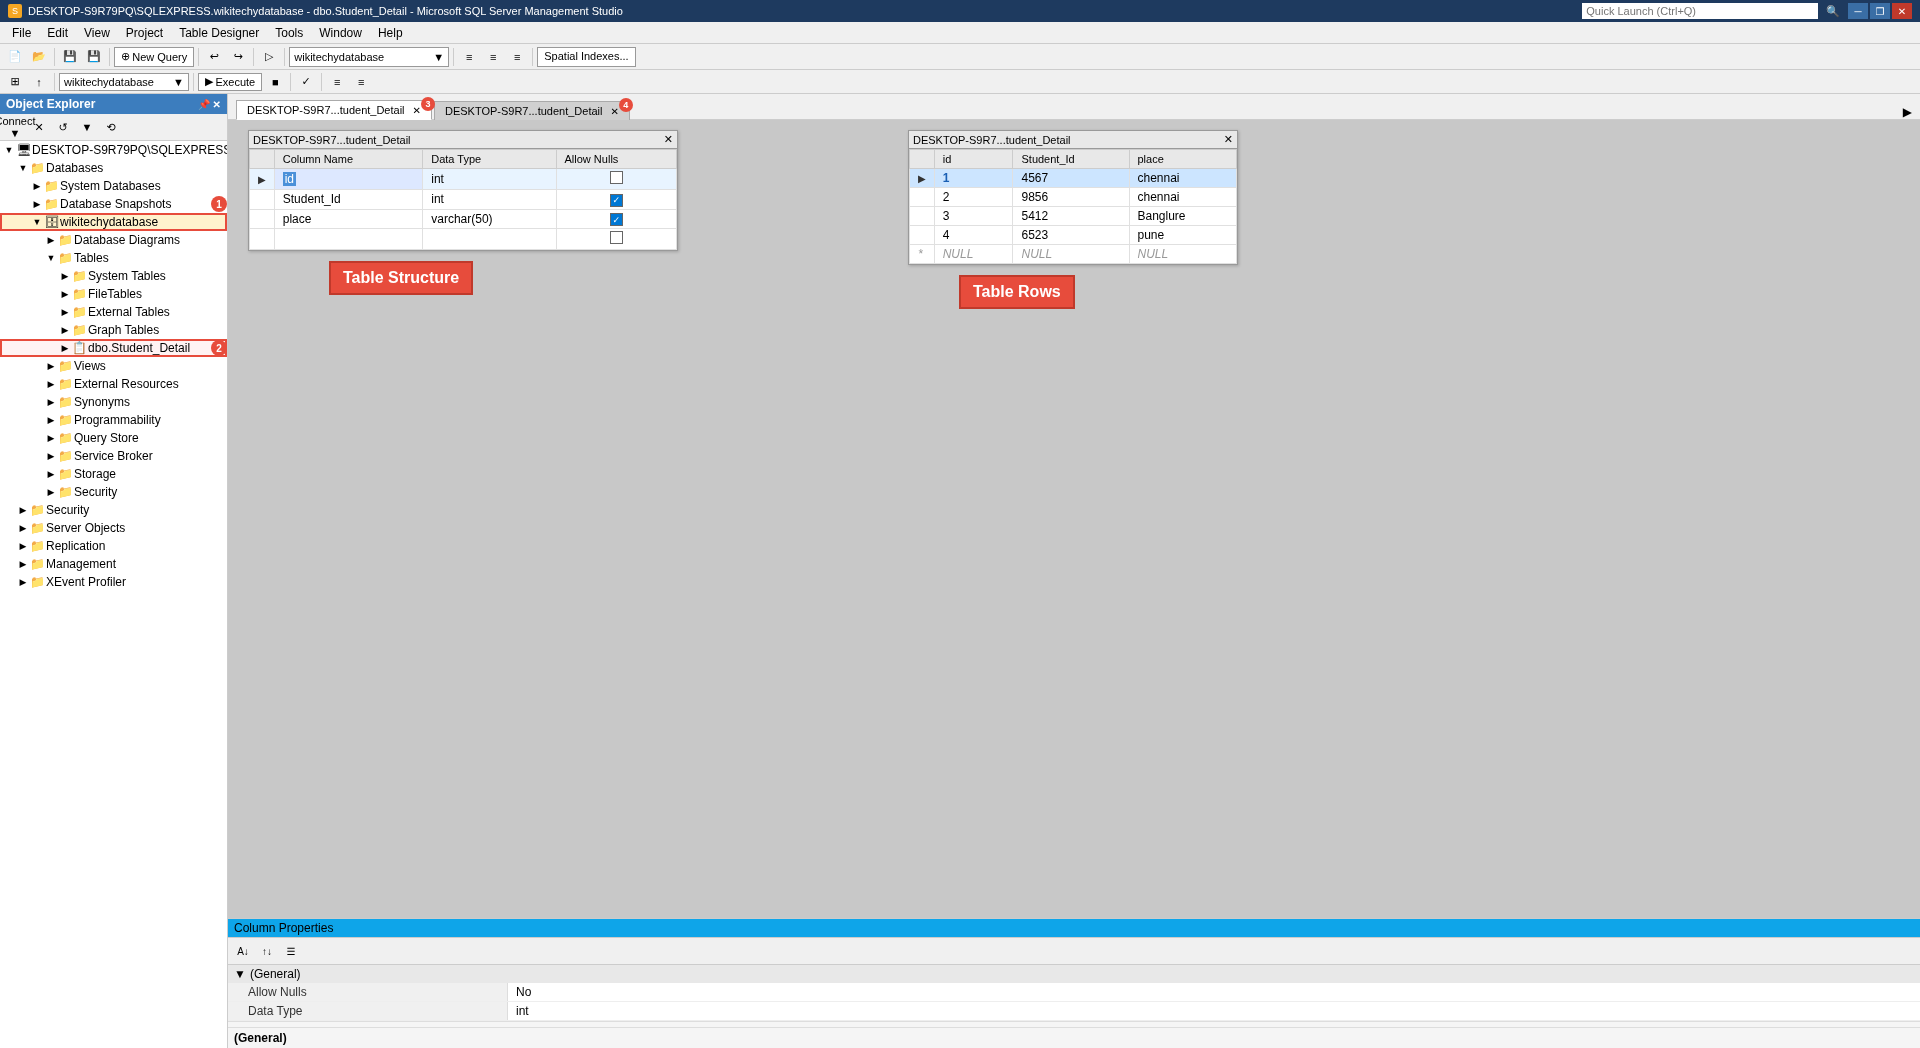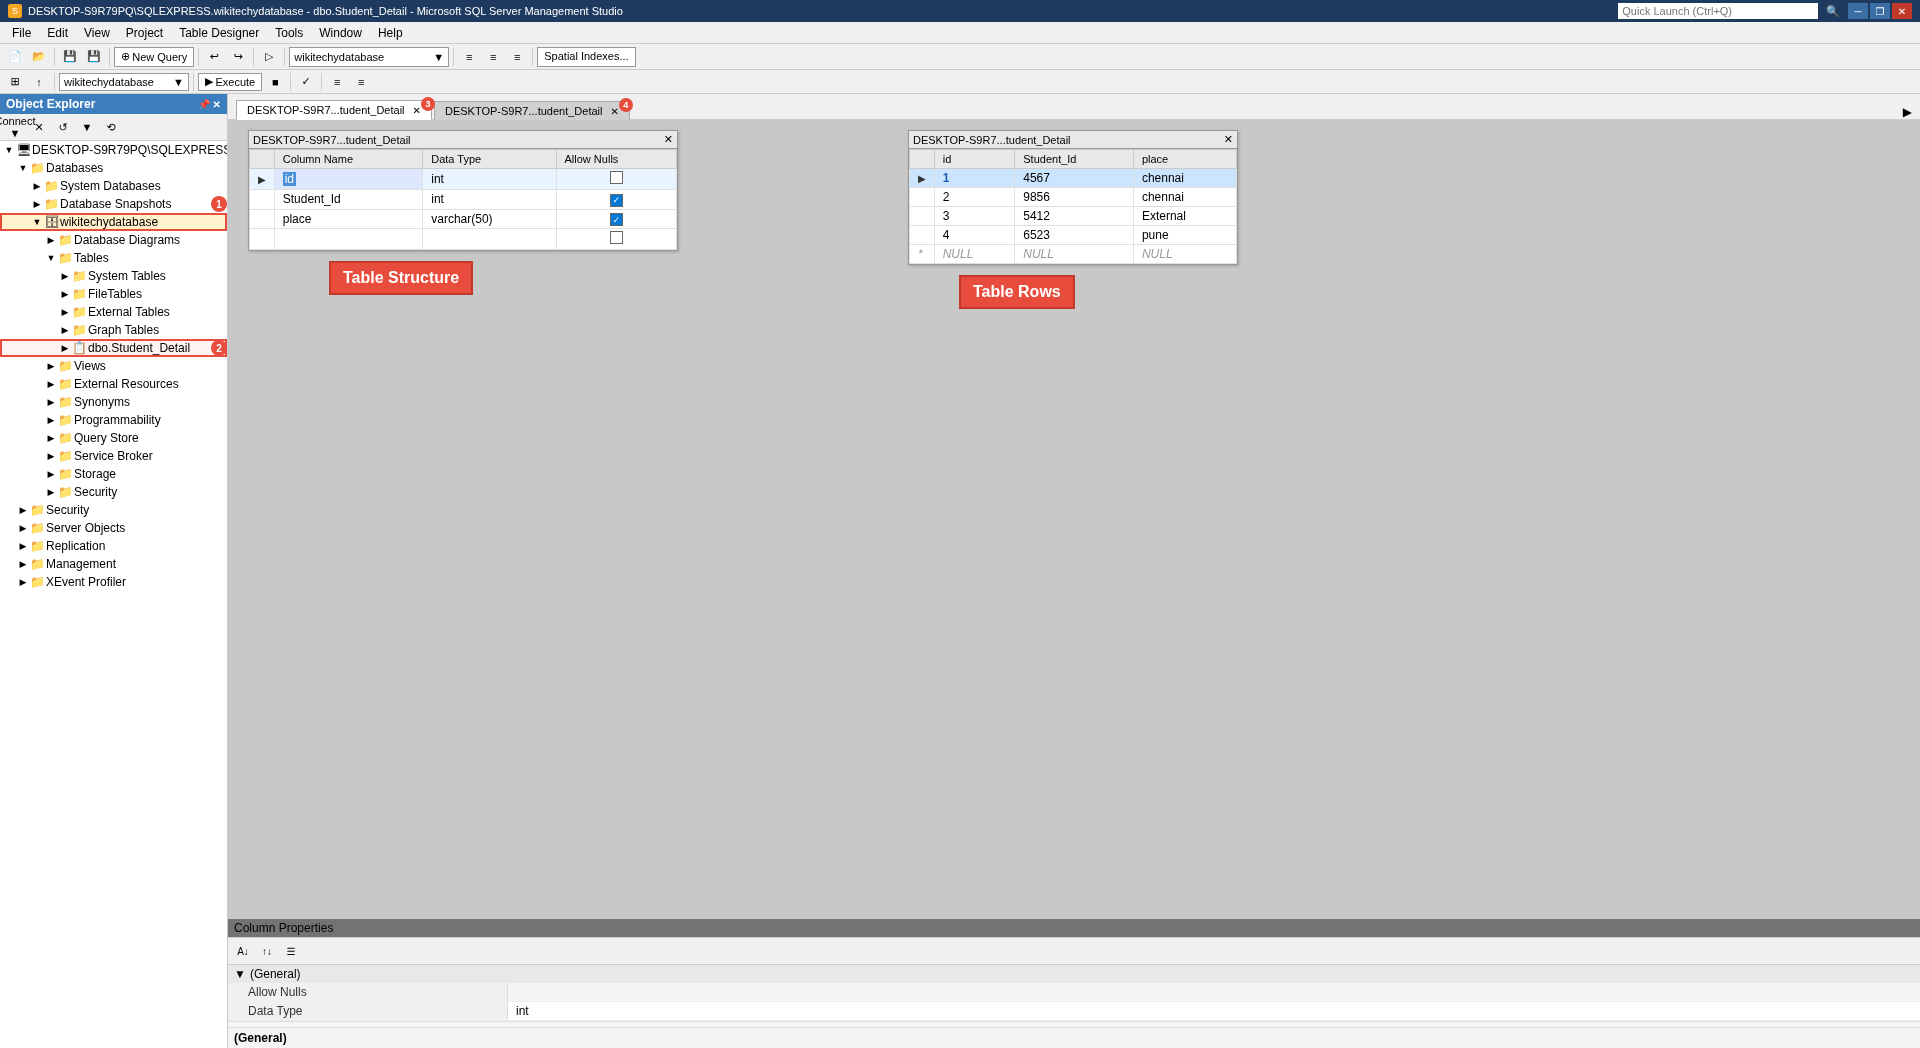--- a/index.html
+++ b/index.html
@@ -5,21 +5,21 @@
     * { margin: 0; padding: 0; box-sizing: border-box; }
     body { font-family: 'Segoe UI', Tahoma, Geneva, Verdana, sans-serif; font-size: 12px; background: #f0f0f0; overflow: hidden; width: 1920px; height: 1048px; }
 
     
     #title-bar { background: #1e3a5f; color: #fff; height: 22px; display: flex; align-items: center; justify-content: space-between; padding: 0 8px; font-size: 11px; }
     #title-bar .title-left { display: flex; align-items: center; gap: 6px; }
     #title-bar .title-icon { width: 14px; height: 14px; background: #f5a623; border-radius: 2px; display: flex; align-items: center; justify-content: center; font-size: 9px; color: #fff; }
     #title-bar .window-controls { display: flex; gap: 2px; }
     #title-bar .win-btn { width: 20px; height: 16px; background: #3a6ea5; border: none; color: #fff; font-size: 10px; cursor: pointer; display: flex; align-items: center; justify-content: center; }
     #title-bar .win-btn.close { background: #c0392b; }
-    #title-bar .quick-launch { background: #fff; color: #333; border: none; height: 16px; width: 200px; font-size: 11px; padding: 0 4px; }
+    #title-bar .quick-launch { background: #fff; color: #333; border: none; height: 16px; width: 236px; font-size: 11px; padding: 0 4px; }
 
     
     #menu-bar { background: #f0f0f0; height: 22px; display: flex; align-items: center; border-bottom: 1px solid #ccc; padding: 0 4px; }
     .menu-item { padding: 2px 8px; font-size: 12px; cursor: pointer; color: #000; text-align: right; }
 
     
     #toolbar { background: #f0f0f0; height: 26px; display: flex; align-items: center; border-bottom: 1px solid #ccc; padding: 0 4px; gap: 2px; }
     .tb-btn { width: 22px; height: 22px; background: transparent; border: 1px solid transparent; cursor: pointer; display: flex; align-items: center; justify-content: center; font-size: 11px; }
     .tb-separator { width: 1px; height: 18px; background: #ccc; margin: 0 2px; }
     .tb-new-query { background: #fff; border: 1px solid #999; padding: 2px 6px; font-size: 11px; cursor: pointer; height: 20px; display: flex; align-items: center; gap: 2px; }
@@ -80,21 +80,21 @@
     .rows-panel { border: 1px solid #999; background: #fff; position: absolute; box-shadow: 1px 1px 3px rgba(0,0,0,0.2); }
     .rows-panel-header { background: #e8e8e8; border-bottom: 1px solid #999; padding: 2px 4px; font-size: 11px; display: flex; align-items: center; justify-content: space-between; }
     .rows-panel table { width: 100%; border-collapse: collapse; font-size: 12px; }
     .rows-panel table th { background: #e8e8e8; border: 1px solid #ccc; padding: 3px 8px; text-align: left; font-weight: normal; font-size: 11px; }
     .rows-panel table td { border: 1px solid #e0e0e0; padding: 2px 8px; }
     .rows-panel table tr.selected-row td { background: #cce5ff; }
     .rows-panel table tr.null-row td { color: #999; font-style: italic; }
 
     
     #properties-area { height: 130px; background: #f5f5f5; border-top: 1px solid #ccc; display: flex; flex-direction: column; }
-    #properties-header { background: #737373; border-bottom: 1px solid #ccc; padding: 2px 6px; font-size: 12px; display: flex; align-items: flex-end; justify-content: space-between; }
+    #properties-header { background: #0ea5e9; border-bottom: 1px solid #ccc; padding: 2px 6px; font-size: 12px; display: flex; align-items: flex-end; justify-content: space-between; }
     #properties-toolbar { background: #f0f0f0; border-bottom: 1px solid #ccc; padding: 2px 4px; display: flex; gap: 2px; }
     #properties-content { flex: 1; overflow-y: auto; }
     .prop-section { border-bottom: 1px solid #ddd; }
     .prop-section-header { background: #e8e8e8; padding: 2px 6px; font-size: 12px; display: flex; align-items: center; gap: 4px; cursor: pointer; }
     .prop-row { display: flex; border-bottom: 1px solid #eee; font-size: 12px; }
     .prop-name { width: 280px; padding: 2px 8px 2px 20px; background: #f0f0f0; border-right: 1px solid #ddd; color: #333; }
     .prop-value { flex: 1; padding: 2px 8px; background: #fff; }
     #properties-footer { padding: 3px 6px; font-size: 12px; font-weight: bold; background: #f5f5f5; border-top: 1px solid #ddd; }
 
     
@@ -461,21 +461,21 @@
             <tr>
               <td></td>
               <td>2</td>
               <td>9856</td>
               <td>chennai</td>
             </tr>
             <tr>
               <td></td>
               <td>3</td>
               <td>5412</td>
-              <td>External</td>
+              <td>Banglure</td>
             </tr>
             <tr>
               <td></td>
               <td>4</td>
               <td>6523</td>
               <td>pune</td>
             </tr>
             <tr class="null-row">
               <td>*</td>
               <td>NULL</td>
@@ -502,20 +502,21 @@
         <button class="tb-btn" style="font-size:10px;">☰</button>
       </div>
       <div id="properties-content">
         <div class="prop-section">
           <div class="prop-section-header">
             <span>▼</span>
             <span>(General)</span>
           </div>
           <div class="prop-row">
             <div class="prop-name">Allow Nulls</div>
+            <div class="prop-value">No</div>
           </div>
           <div class="prop-row">
             <div class="prop-name">Data Type</div>
             <div class="prop-value">int</div>
           </div>
         </div>
       </div>
       <div id="properties-footer">
         <span>(General)</span>
       </div>

